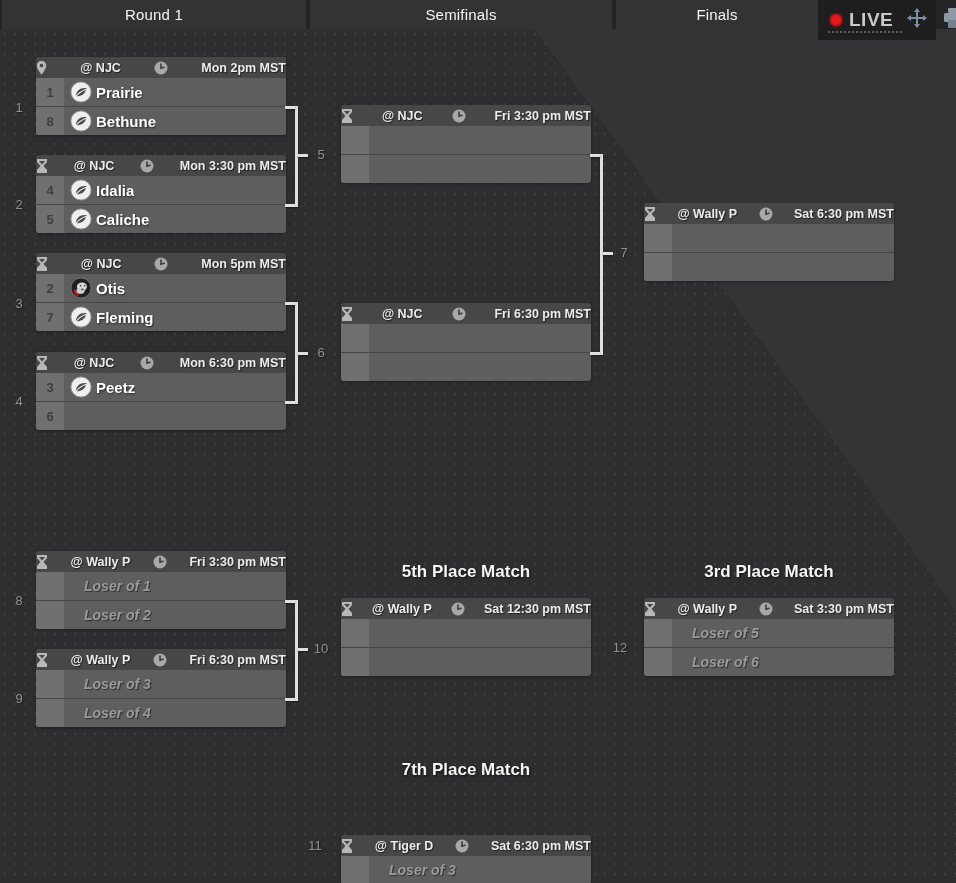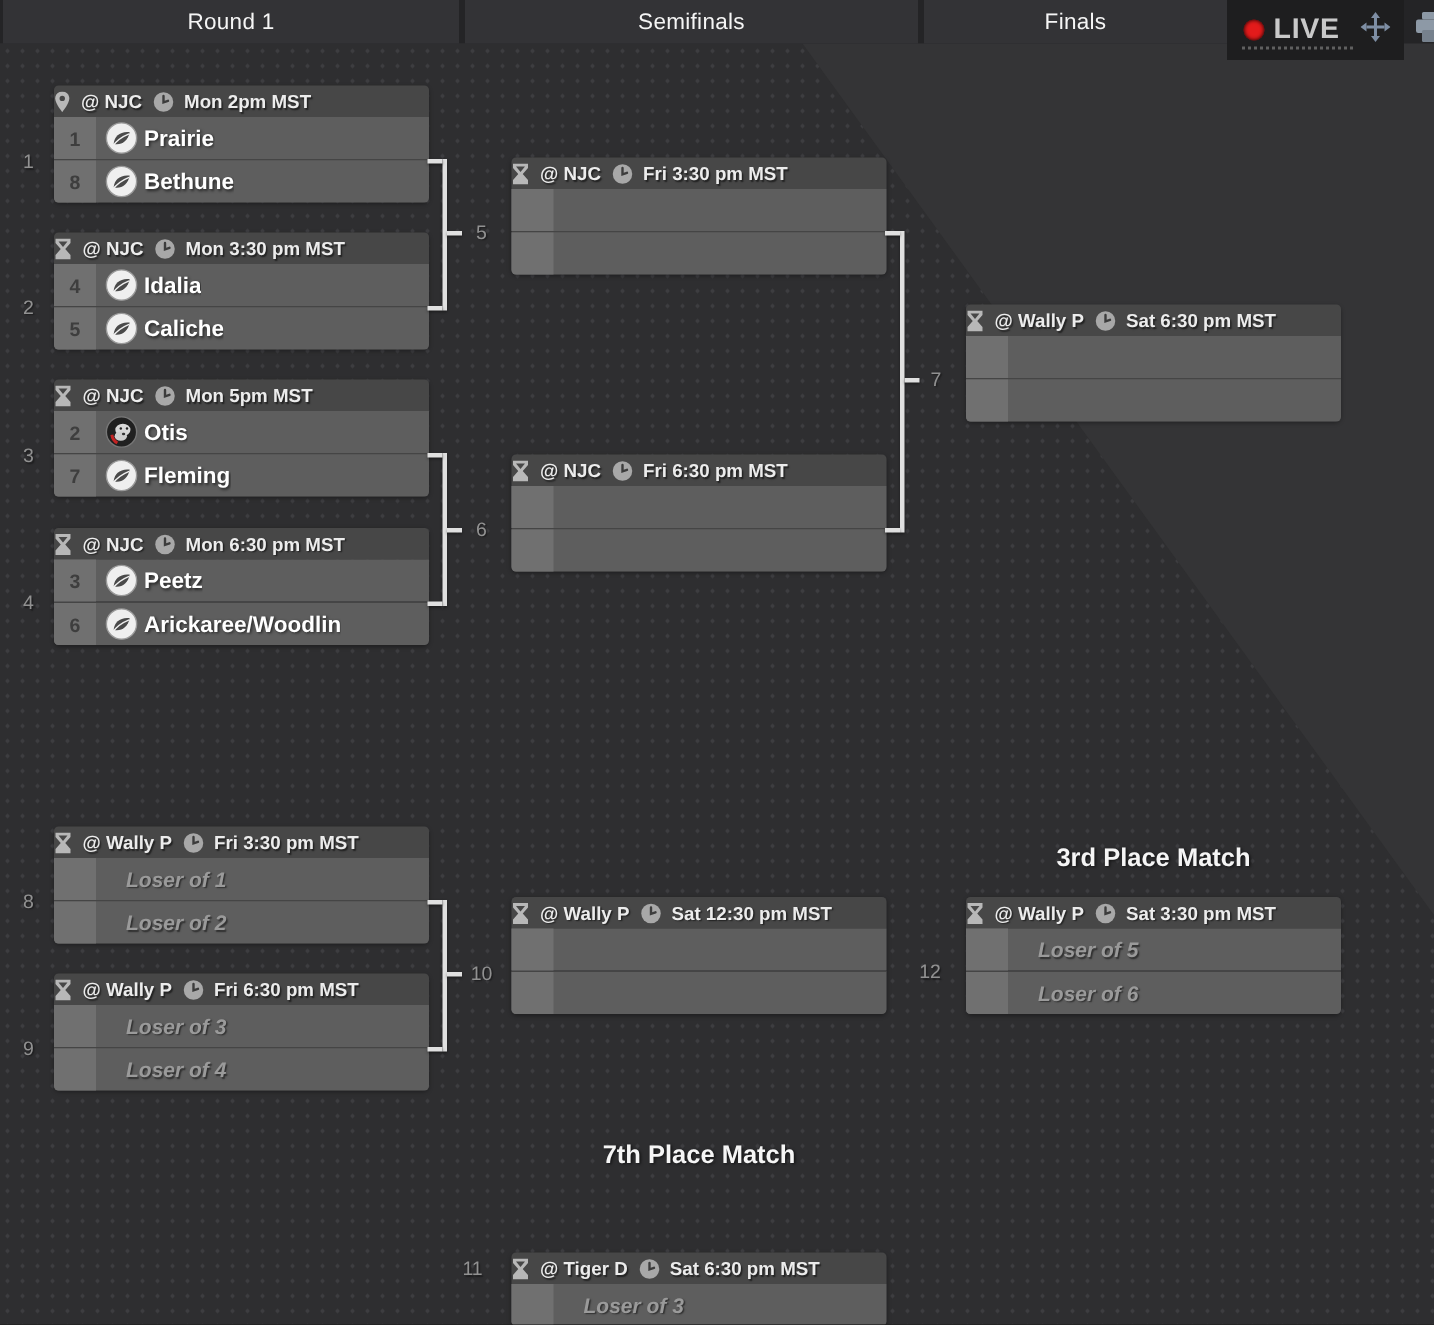--- a/index.html
+++ b/index.html
@@ -30,21 +30,21 @@
   }
   #live-btn{display:flex;align-items:center;margin-left:11px;cursor:pointer;}
   #live-dot{width:14px;height:14px;border-radius:50%;background:#e31b1b;box-shadow:0 0 3px #000 inset;}
   #live-text{margin-left:6px;font-size:19px;font-weight:bold;color:#c9c9c9;letter-spacing:.5px;}
   #live-underline{position:absolute;left:10px;top:31px;width:74px;border-top:2px dotted #606060;}
   .tool-icon{margin-left:14px;cursor:pointer;display:block;}
   
   .match{position:absolute;width:250px;border-radius:4px;box-shadow:0 1px 3px rgba(0,0,0,.35);cursor:pointer;}
   .match-header{
     height:21px;background:#474747;border-radius:3px 3px 0 0;
-    display:flex;align-items:center;justify-content:flex-start;gap:7px;
+    display:flex;align-items:center;justify-content:space-between;gap:7px;
     color:#ececec;font-size:12.5px;font-weight:bold;
     text-shadow:1px 1px 1px rgba(0,0,0,.55);
   }
   .match-header .mh-icon{display:flex;align-items:center;}
   .slot{height:28px;background:#5e5e5e;display:flex;align-items:stretch;}
   .slot + .slot{border-top:1px solid #454545;}
   .slot:last-child{border-radius:0 0 3px 3px;}
   .slot:last-child .seed{border-radius:0 0 0 3px;}
   .seed{
     width:28px;flex:0 0 28px;background:#707070;color:#3e3e3e;
@@ -109,20 +109,21 @@
       <svg width="22" height="20" viewBox="0 0 22 20">
         <g fill="#8d99a6">
           <rect x="5" y="0" width="12" height="5" rx="1"></rect>
           <rect x="1" y="5" width="20" height="9" rx="1.5"></rect>
           <rect x="5" y="12" width="12" height="8" rx="1" fill="#76818d"></rect>
         </g>
       </svg>
     </span>
   </div>
 
+  <div class="place-title" style="left:341px;top:562px">5th Place Match</div>
   <div class="place-title" style="left:644px;top:562px">3rd Place Match</div>
   <div class="place-title" style="left:341px;top:760px">7th Place Match</div>
 
   <div id="bracket">
       <div class="match" style="left: 36px; top: 57px;">
         <div class="match-header">
           <span class="mh-icon">
             <svg width="11" height="14" viewBox="0 0 11 14">
               <path fill="#b8b8b8" d="M5.5 0C2.8 0 .8 2 .8 4.7c0 3.4 4.7 9 4.7 9s4.7-5.6 4.7-9C10.2 2 8.2 0 5.5 0z"></path>
               <circle cx="5.5" cy="4.6" r="1.8" fill="#474747"></circle>
@@ -291,31 +292,20 @@
                 <circle cx="12" cy="12" r="11" fill="none" stroke="#9a9a9a" stroke-width="1"></circle>
                 <path fill="#4a4a4a" d="M6.3 16.2c.5-5.5 4.8-9.3 11.6-8.5-.9 6.2-5.4 9.3-10.4 8.8z"></path>
                 <path d="M5.5 18c2.8-4 6.8-6.9 12-9" stroke="#efefef" stroke-width="1.1" fill="none"></path>
               </svg>
             </span>
             <span class="team-name">Peetz</span>
           </div>
         </div>
         <div class="slot">
           <div class="seed">6</div>
-          <div class="teamline">
-            <span class="team-logo">
-              <svg width="22" height="22" viewBox="0 0 24 24">
-                <circle cx="12" cy="12" r="11" fill="#efefef"></circle>
-                <circle cx="12" cy="12" r="11" fill="none" stroke="#9a9a9a" stroke-width="1"></circle>
-                <path fill="#4a4a4a" d="M6.3 16.2c.5-5.5 4.8-9.3 11.6-8.5-.9 6.2-5.4 9.3-10.4 8.8z"></path>
-                <path d="M5.5 18c2.8-4 6.8-6.9 12-9" stroke="#efefef" stroke-width="1.1" fill="none"></path>
-              </svg>
-            </span>
-            <span class="team-name">Arickaree/Woodlin</span>
-          </div>
         </div>
       </div>
       <div class="mnum" style="left: 6px; top: 392px; height: 18px;">4</div>
       <div class="match" style="left: 341px; top: 105px;">
         <div class="match-header">
           <span class="mh-icon">
             <svg width="12" height="14" viewBox="0 0 12 14">
               <path fill="#b8b8b8" d="M1 0h10v3L7.5 7 11 11v3H1v-3l3.5-4L1 3z"></path>
               <path fill="#474747" d="M3 2h6L6 5.6z"></path>
             </svg>

